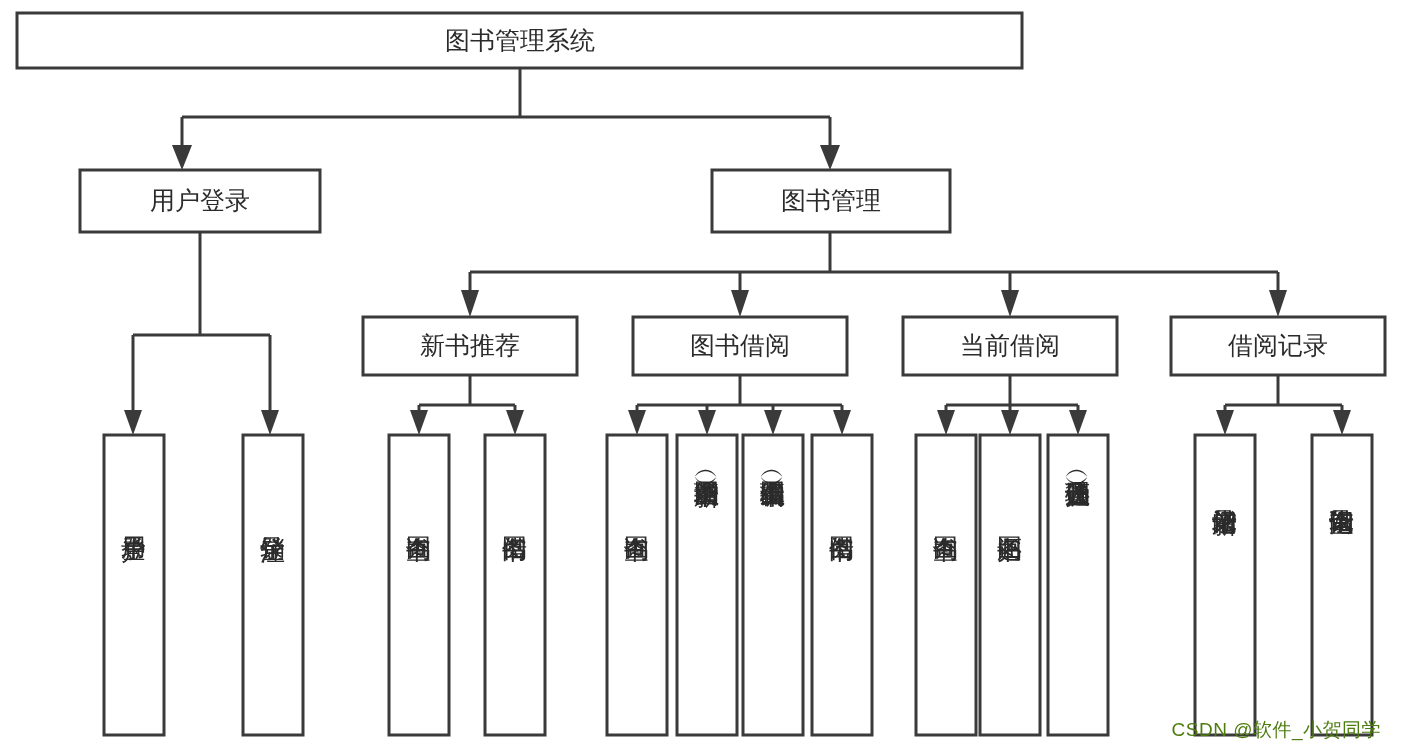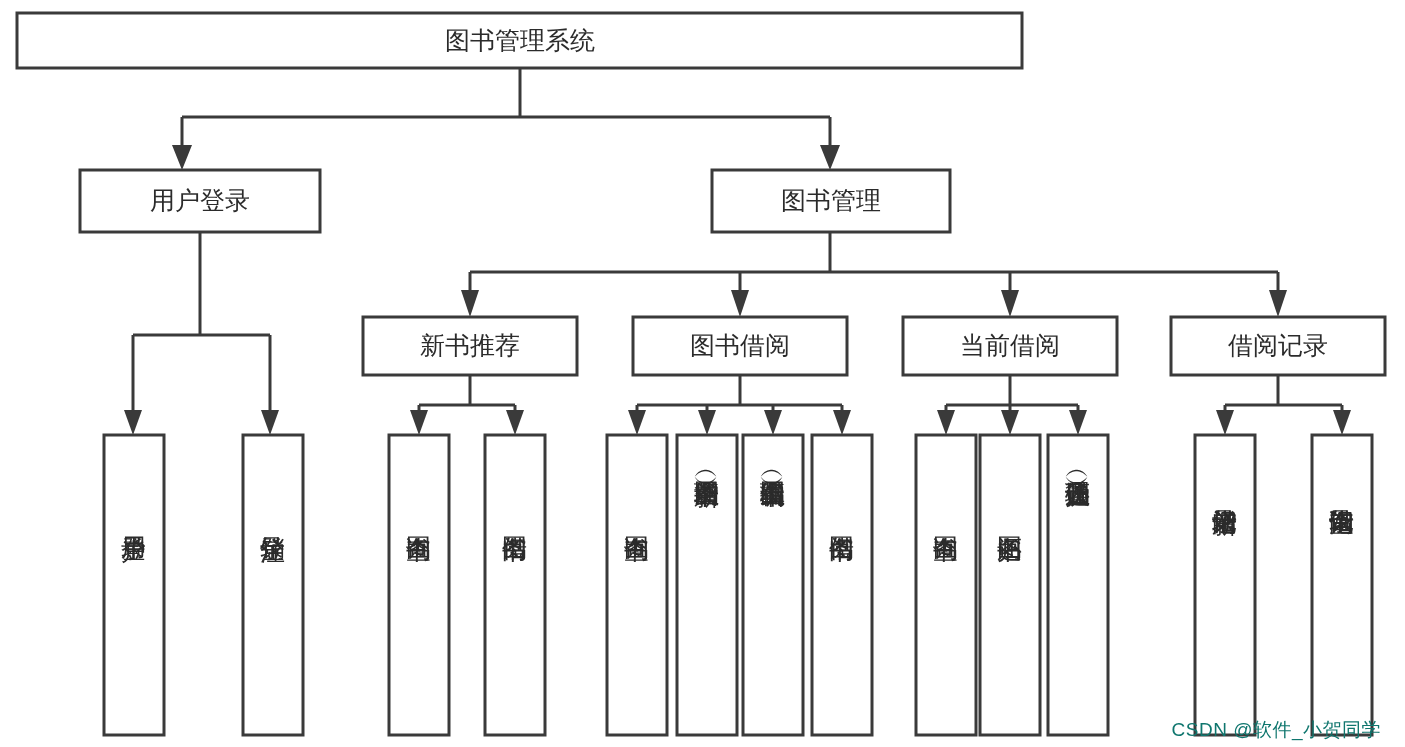--- a/index.html
+++ b/index.html
@@ -51,21 +51,21 @@
     stroke-linecap: butt;
   }
   .arrow-head {
     fill: #3a3a3a;
     stroke: none;
   }
   .watermark {
     position: absolute;
     right: 8px;
     bottom: 4px;
-    color: #0f766e;
+    color: #4d7c0f;
     font-family: "Liberation Sans", "DejaVu Sans", sans-serif;
     font-size: 19px;
     letter-spacing: 0.5px;
     white-space: nowrap;
     user-select: none;
   }
 </style>
 </head>
 <body>
 

